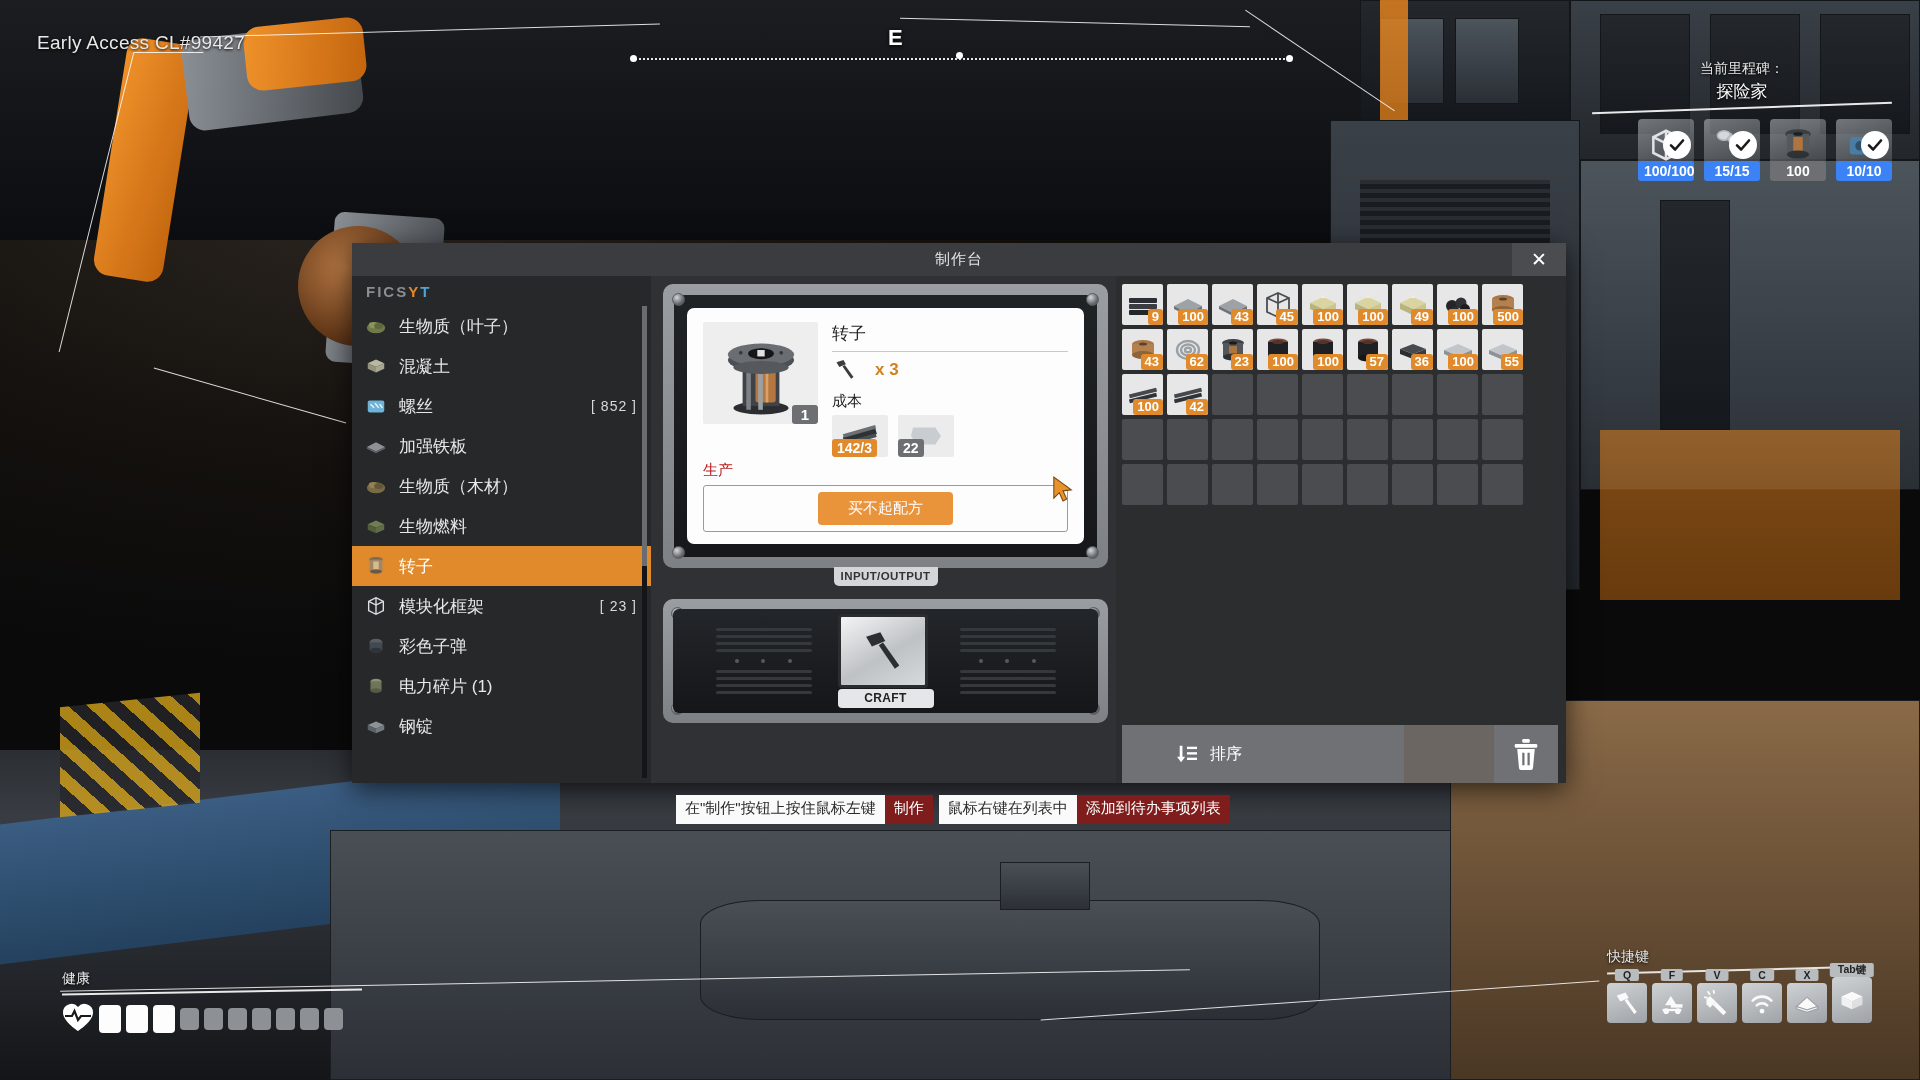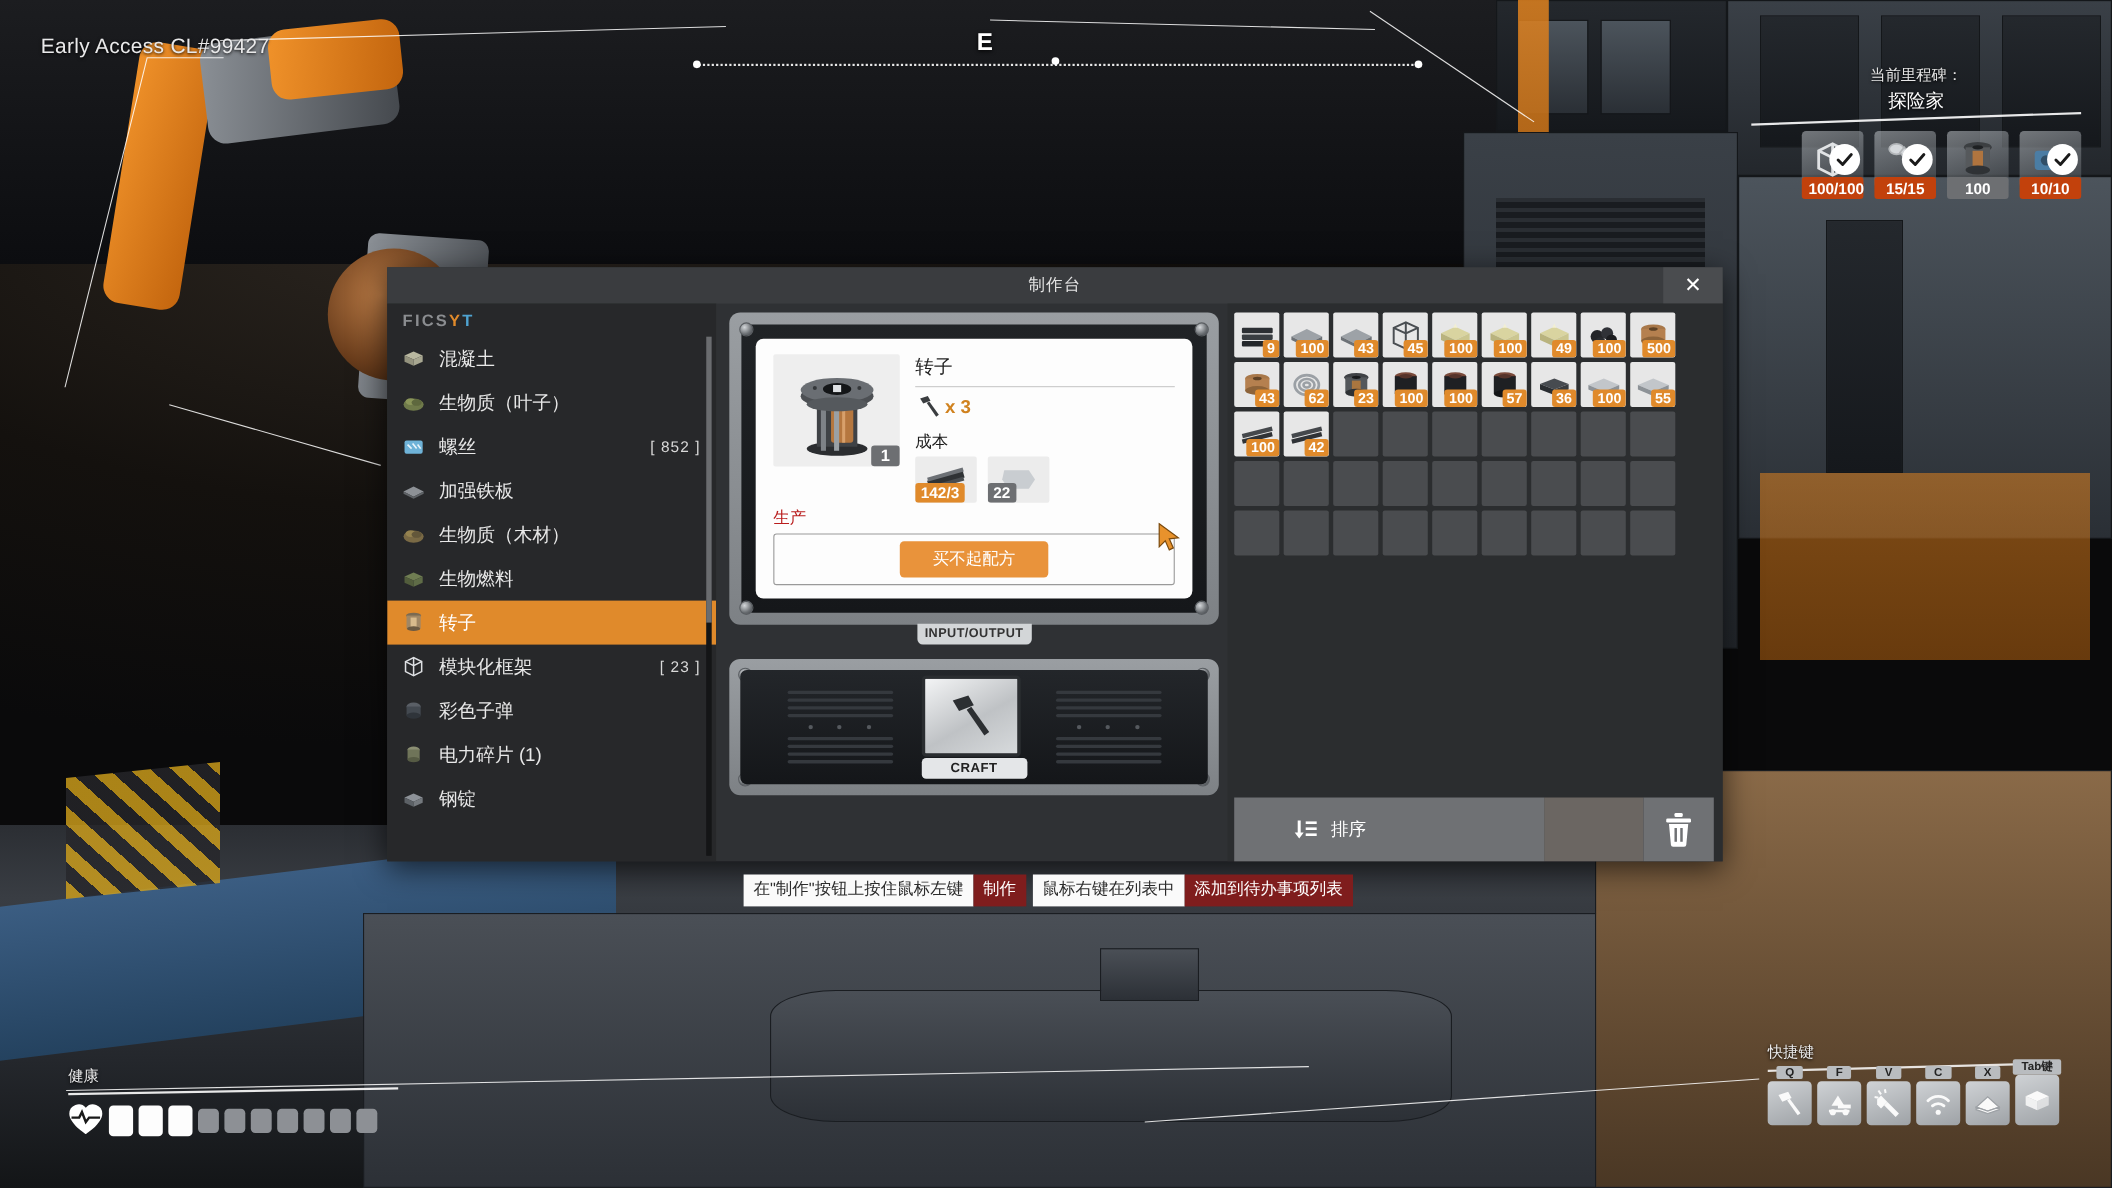--- a/index.html
+++ b/index.html
@@ -76,21 +76,21 @@
     display:flex;align-items:center;justify-content:center;
   }
   .ms-icon svg{ width:38px;height:38px;opacity:.95; }
   .ms-check{
     position:absolute; right:3px; top:12px; width:28px;height:28px;border-radius:50%;
     background:#fff; display:flex;align-items:center;justify-content:center;
   }
   .ms-check svg{ width:18px;height:18px; }
   .ms-count{
     margin-top:-10px; position:relative; z-index:3;
-    background:#c2410c; color:#fff; font-size:14px; font-weight:700;
+    background:#3b82f6; color:#fff; font-size:14px; font-weight:700;
     padding:2px 6px; border-radius:3px; text-align:center; white-space:nowrap;
   }
   .ms-count.grey{ background:#6d6f72; }
 
   
   #craft-window{
     position:absolute; left:352px; top:243px; width:1214px; height:540px;
     background:#2f3134; box-shadow:0 6px 26px rgba(0,0,0,.65);
   }
   #title-bar{
@@ -154,21 +154,21 @@
     width:115px;height:102px;background:#eeeeee;border-radius:2px;position:relative;
     display:flex;align-items:center;justify-content:center;overflow:hidden;
   }
   .rc-qty{
     position:absolute;right:0;bottom:0;background:#6d6f72;color:#fff;
     font-size:15px;font-weight:700;padding:1px 9px;border-radius:3px;
   }
   .rc-right{ flex:1; }
   .rc-title{ font-size:17px; color:#1d1d1d; }
   .rc-rule{ height:1px;background:#c9c9c9;margin:6px 0 5px; }
-  .rc-craft-row{ display:flex;align-items:center;gap:1px; height:26px; }
+  .rc-craft-row{ display:flex;align-items:center;gap:17px; height:26px; }
   .rc-craft-row svg{ width:26px;height:24px; }
   .rc-x{ color:#d0821f; font-size:17px; font-weight:600; }
   .rc-cost-label{ font-size:15px;color:#1d1d1d; margin-top:9px; }
   .rc-cost-row{ display:flex; gap:10px; margin-top:4px; }
   .cost-item{ width:56px;height:42px;background:#ececec;border-radius:2px;position:relative;
               display:flex;align-items:center;justify-content:center;overflow:hidden;}
   .cost-badge{
     position:absolute;left:0;bottom:0;color:#fff;font-size:14px;font-weight:700;
     padding:1px 5px;border-radius:3px;
   }
@@ -409,38 +409,38 @@
   </div>
 
   <div id="win-body">
 
     <div id="recipe-list">
       <div class="brand">FICS<span class="y">Y</span><span class="b">T</span></div>
 
       <div class="rl-item">
         <span class="ri-icon">
             <svg viewBox="0 0 24 24">
+              <ellipse cx="12" cy="14" rx="10" ry="6" fill="#6f7a4a"></ellipse>
+              <ellipse cx="9" cy="11" rx="5" ry="3.4" fill="#8a9559"></ellipse>
+              <ellipse cx="15" cy="12" rx="5" ry="3.2" fill="#5e683e"></ellipse>
+            </svg>
+          </span>
+        <span class="ri-name">生物质（叶子）</span>
+        <span class="ri-count"></span>
+      </div>
+
+      <div class="rl-item">
+        <span class="ri-icon">
+            <svg viewBox="0 0 24 24">
               <path d="M3 9l9-4 9 4-9 4z" fill="#b9b8a0"></path>
               <path d="M3 9v6l9 4v-6z" fill="#94937e"></path>
               <path d="M21 9v6l-9 4v-6z" fill="#a8a791"></path>
             </svg>
           </span>
         <span class="ri-name">混凝土</span>
-        <span class="ri-count"></span>
-      </div>
-
-      <div class="rl-item">
-        <span class="ri-icon">
-            <svg viewBox="0 0 24 24">
-              <ellipse cx="12" cy="14" rx="10" ry="6" fill="#6f7a4a"></ellipse>
-              <ellipse cx="9" cy="11" rx="5" ry="3.4" fill="#8a9559"></ellipse>
-              <ellipse cx="15" cy="12" rx="5" ry="3.2" fill="#5e683e"></ellipse>
-            </svg>
-          </span>
-        <span class="ri-name">生物质（叶子）</span>
         <span class="ri-count"></span>
       </div>
 
       <div class="rl-item">
         <span class="ri-icon">
             <svg viewBox="0 0 24 24">
               <rect x="3" y="6" width="18" height="13" rx="2" fill="#6fb3d8"></rect>
               <path d="M6 10l4 4M11 9l4 5M16 10l3 4" stroke="#e9f4fa" stroke-width="1.6"></path>
             </svg>
           </span>

